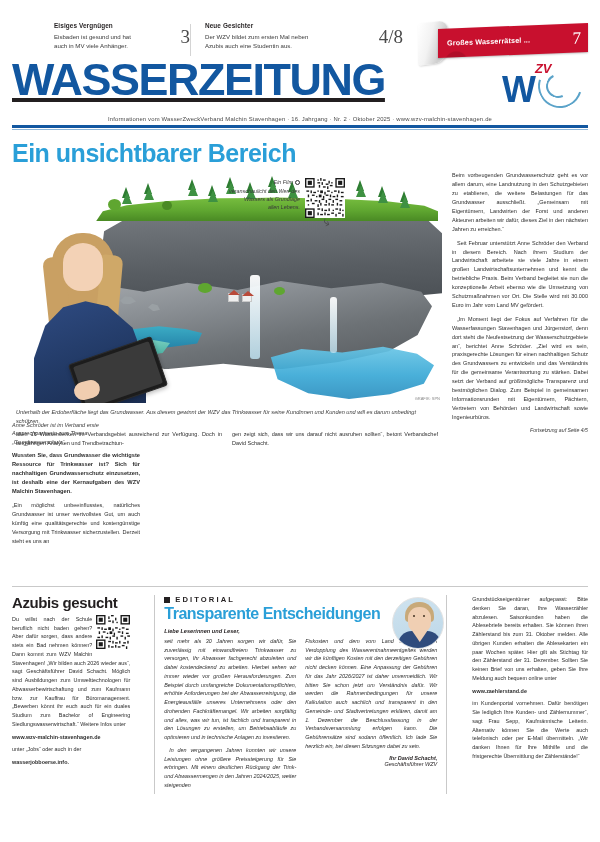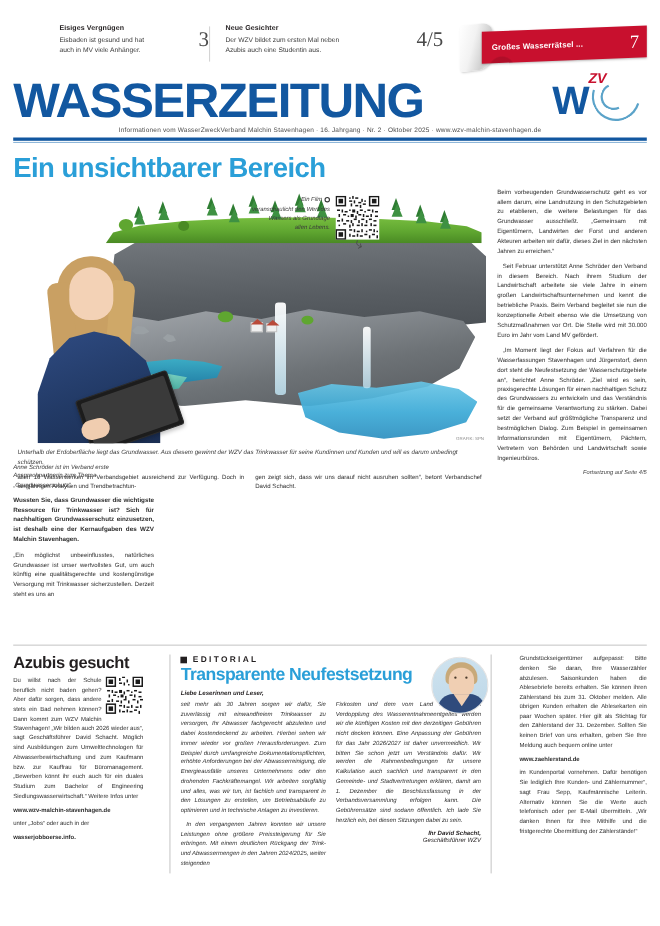--- a/index.html
+++ b/index.html
@@ -62,21 +62,21 @@
     content:""; position:absolute; left:0; top:0; right:0; bottom:0;
     background:
       radial-gradient(circle at 12% 120%, rgba(0,0,0,.12) 8%, transparent 9%),
       radial-gradient(circle at 62% -25%, rgba(0,0,0,.10) 6%, transparent 7%);
     pointer-events:none;
   }
   .ribbon-label { color:#ffffff; font-size:7.2px; font-weight:bold; letter-spacing:.15px; }
   .ribbon-page { color:#ffffff; font-size:17px; font-weight:300; font-family:"Liberation Serif", serif; line-height:1; }
 
   
-  .masthead { display:flex; align-items:flex-end; padding:0 4px; height:52px; margin-top:-2px; }
+  .masthead { display:flex; padding:0 4px; height:52px; margin-top:-2px;text-decoration:underline; }
   .masthead-title {
     font-size:44px; font-weight:bold; color:#1257a0;
     letter-spacing:-1.4px; line-height:.92;
     font-family:"Liberation Sans", sans-serif;
     transform:scaleX(1.02); transform-origin:left bottom;
     flex:1; white-space:nowrap;
   }
   .logo { position:relative; width:86px; height:50px; flex:0 0 86px; }
   .logo-w { position:absolute; left:0; bottom:2px; font-size:36px; font-weight:bold; color:#1257a0; line-height:1; letter-spacing:-1px; }
   .logo-zv { position:absolute; left:33px; top:1px; font-size:13px; font-weight:bold; color:#c8102e; font-style:italic; letter-spacing:-.3px; }
@@ -274,21 +274,21 @@
     </div>
 
     <div class="teaser-div"></div>
 
     <div class="teaser t2">
       <div class="teaser-txt">
         <div class="teaser-kicker">Neue Gesichter</div>
         <div class="teaser-line">Der WZV bildet zum ersten Mal neben</div>
         <div class="teaser-line">Azubis auch eine Studentin aus.</div>
       </div>
-      <div class="teaser-page">4/5</div>
+      <div class="teaser-page">4/8</div>
     </div>
 
     <div class="ribbon-wrap">
       <div class="ribbon-curl"></div>
       <div class="ribbon">
         <span class="ribbon-label">Großes Wasserrätsel ...</span>
         <span class="ribbon-page">7</span>
       </div>
     </div>
   </div>
@@ -605,21 +605,21 @@
         <p>unter „Jobs“ oder auch in der</p>
         <p class="lnk">wasserjobboerse.info.</p>
       </div>
     </div>
 
     <div class="bcol c2">
       <div class="editorial-tag">
         <span class="editorial-sq"></span>
         <span class="editorial-label">EDITORIAL</span>
       </div>
-      <div class="edit-head">Transparente Neufestsetzung</div>
+      <div class="edit-head">Transparente Entscheidungen</div>
       <div class="salutation">Liebe Leserinnen und Leser,</div>
 
       <div class="portrait">
         <div class="por-hair"></div>
         <div class="por-face"></div>
         <div class="por-eye" style="left:20px;"></div>
         <div class="por-eye" style="left:30px;"></div>
         <div class="por-body"></div>
         <div class="por-collar"></div>
       </div>

